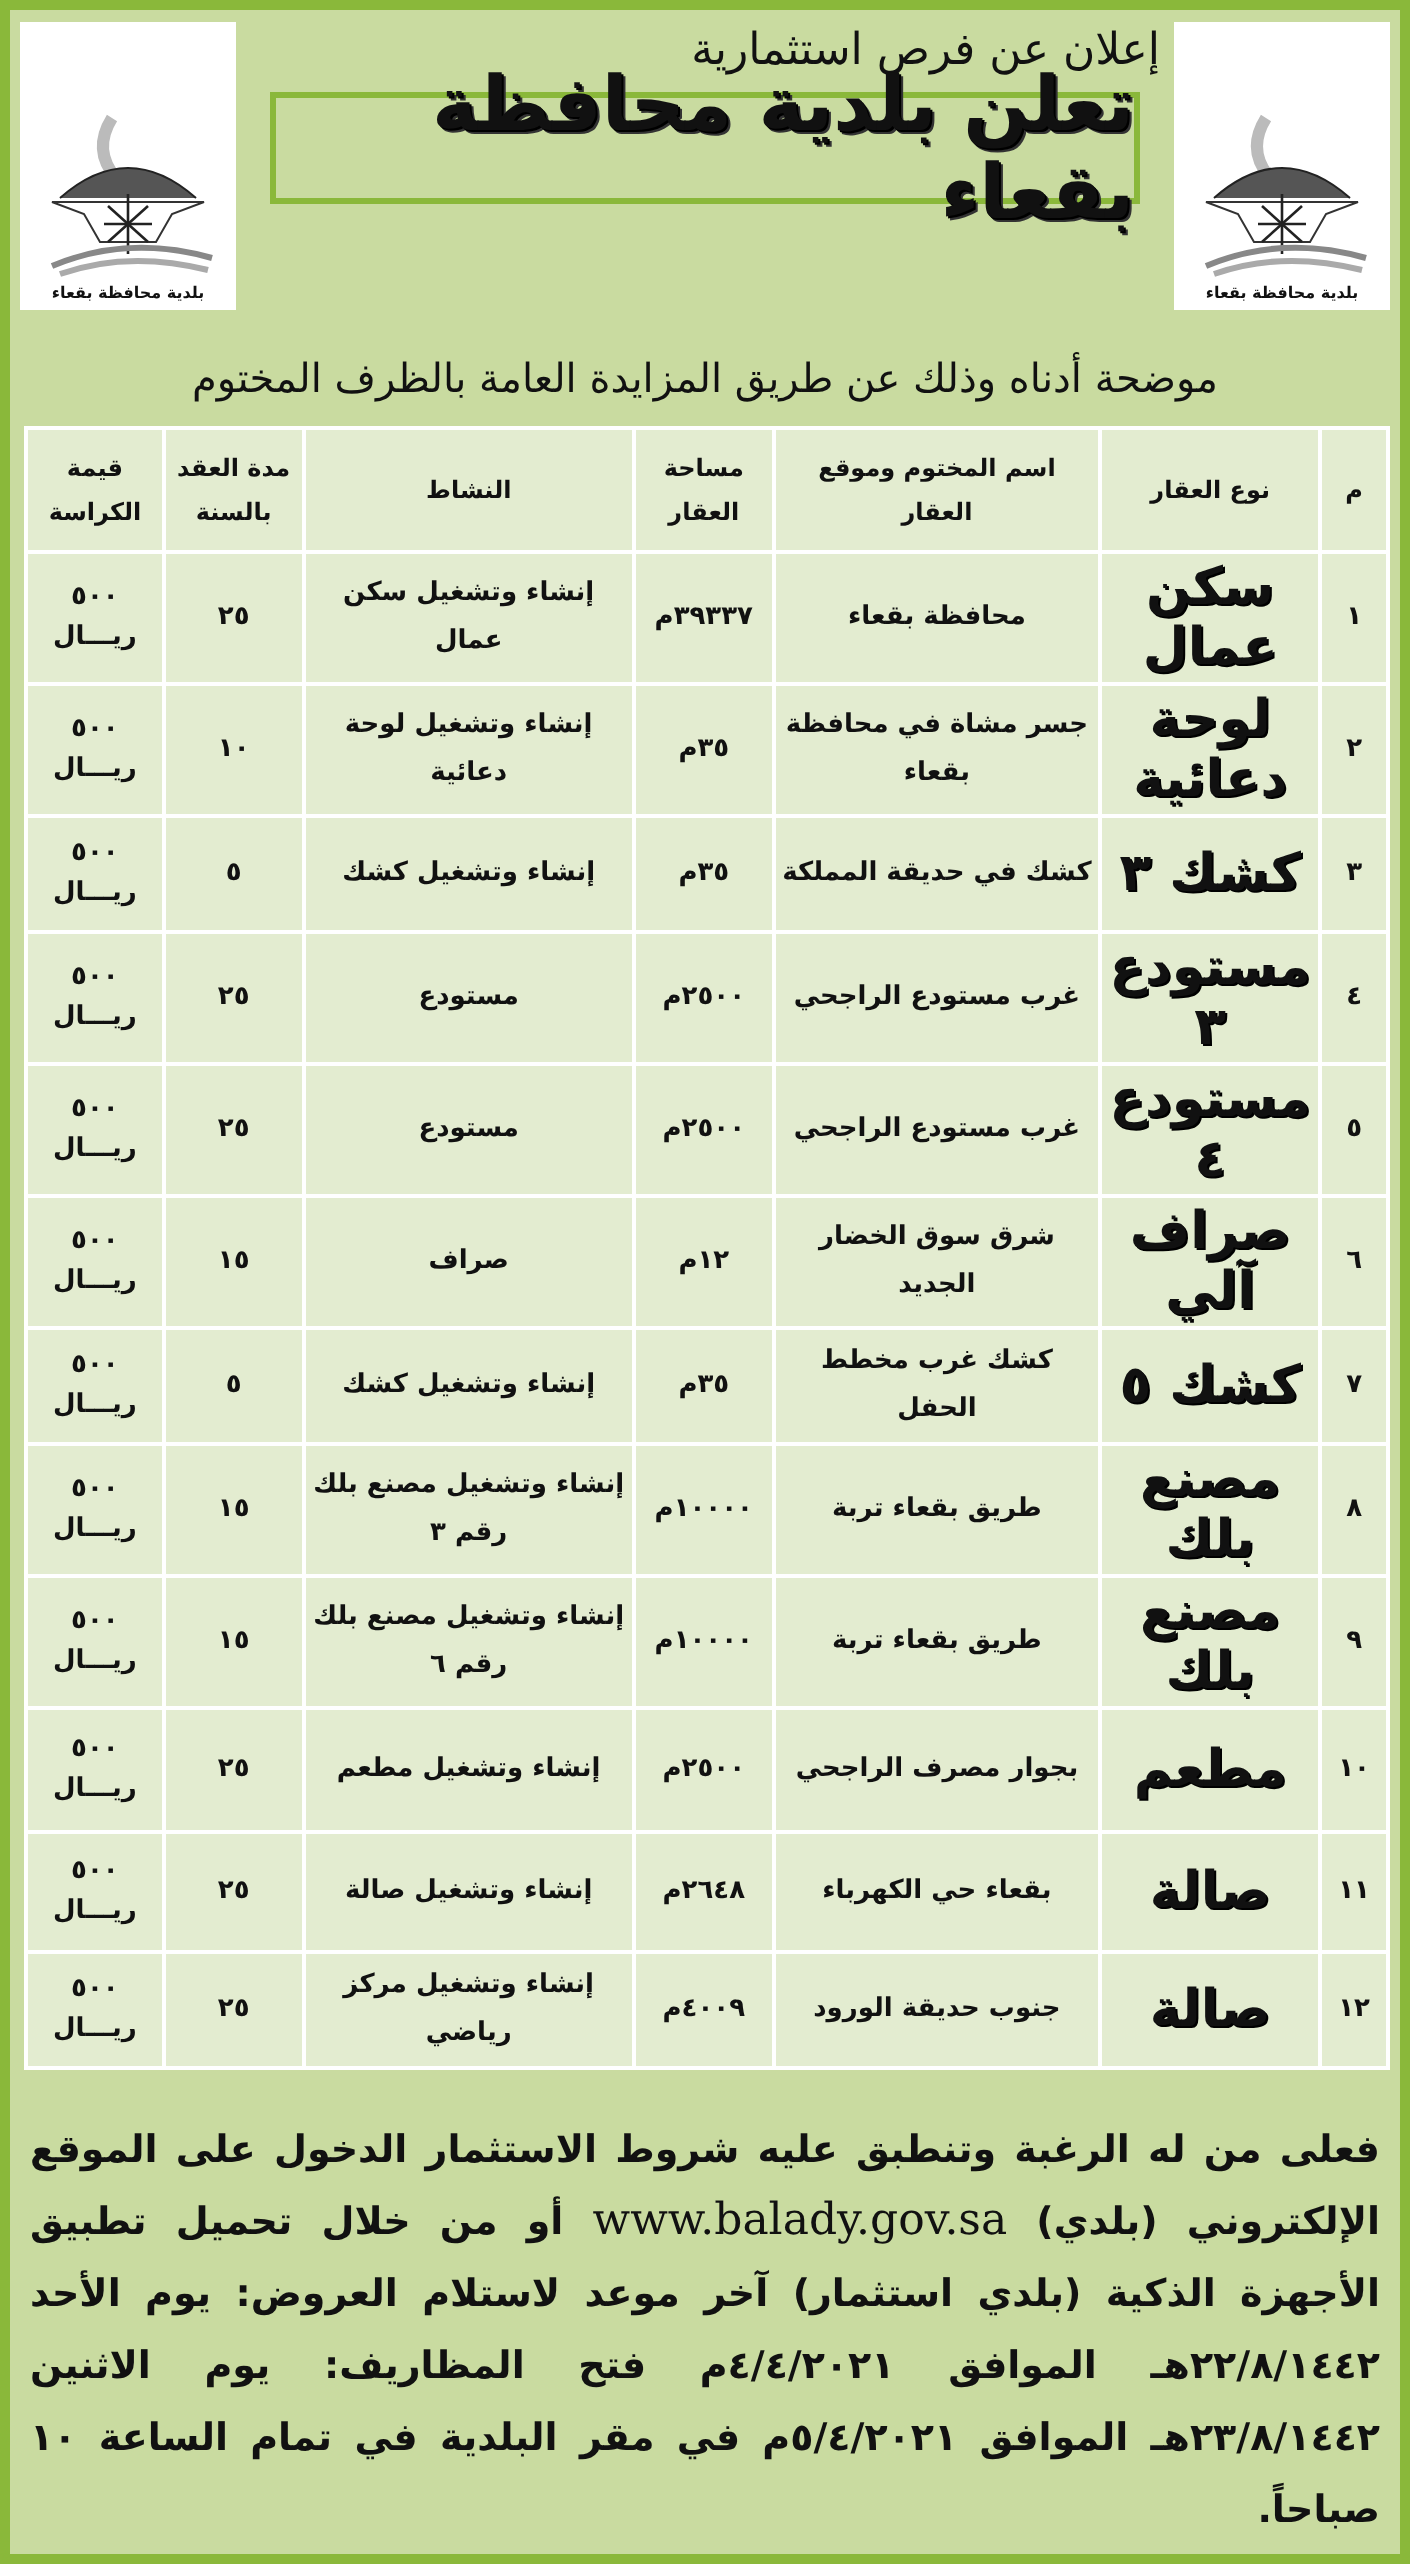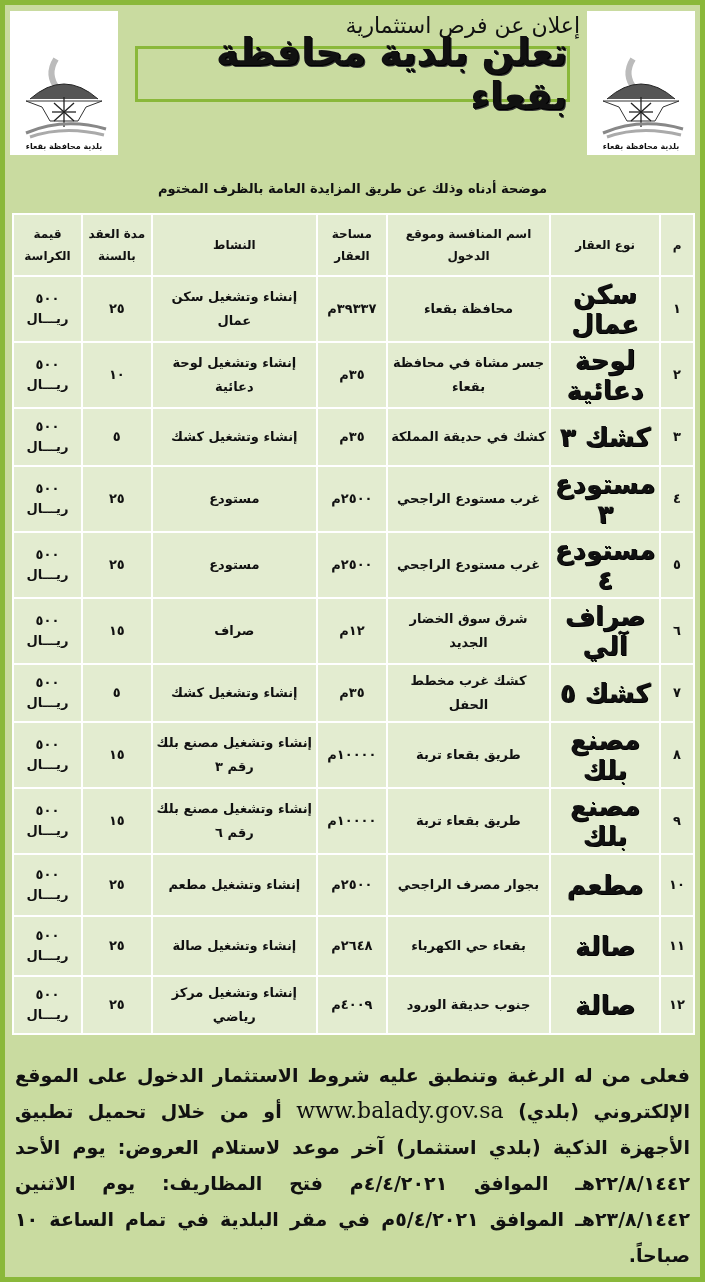--- a/index.html
+++ b/index.html
@@ -35,21 +35,21 @@
       font-size: 38px; font-weight: bold; letter-spacing: 0px;
       text-shadow: 1px 1px 0 #000, 2px 2px 0 #333;
     }
     .subtitle {
       position: absolute; top: 122px; left: 0; right: 0;
       text-align: center; font-size: 28px; font-weight: bold; line-height: 44px;
       text-shadow: 1px 1px 0 #222;
     }
     .subtitle2 {
       position: absolute; top: 170px; left: 0; right: 0;
-      text-align: center; font-size: 13px; font-weight: bold; line-height: 28px;
+      text-align: center; font-size: 20px; font-weight: normal; line-height: 28px;
     }
     table.grid {
       position: absolute; top: 208px; left: 7px; width: 683px;
       border-collapse: collapse; background: #e3ecd0;
       direction: rtl;
     }
     table.grid td, table.grid th {
       border: 2px solid #ffffff;
       text-align: center; vertical-align: middle;
       font-size: 13px; font-weight: bold; line-height: 24px;
@@ -130,21 +130,21 @@
         <col class="c-loc">
         <col class="c-area">
         <col class="c-act">
         <col class="c-dur">
         <col class="c-price">
     </colgroup>
     <thead>
       <tr>
         <th>م</th>
         <th>نوع العقار</th>
-        <th>اسم المنافسة وموقع الدخول</th>
+        <th>اسم المختوم وموقع العقار</th>
         <th>مساحة العقار</th>
         <th>النشاط</th>
         <th>مدة العقد بالسنة</th>
         <th>قيمة الكراسة</th>
       </tr>
     </thead>
     <tbody id="rows">
         <tr style="height: 62px;">
           <td>١</td>
           <td class="type-cell">سكن عمال</td>

